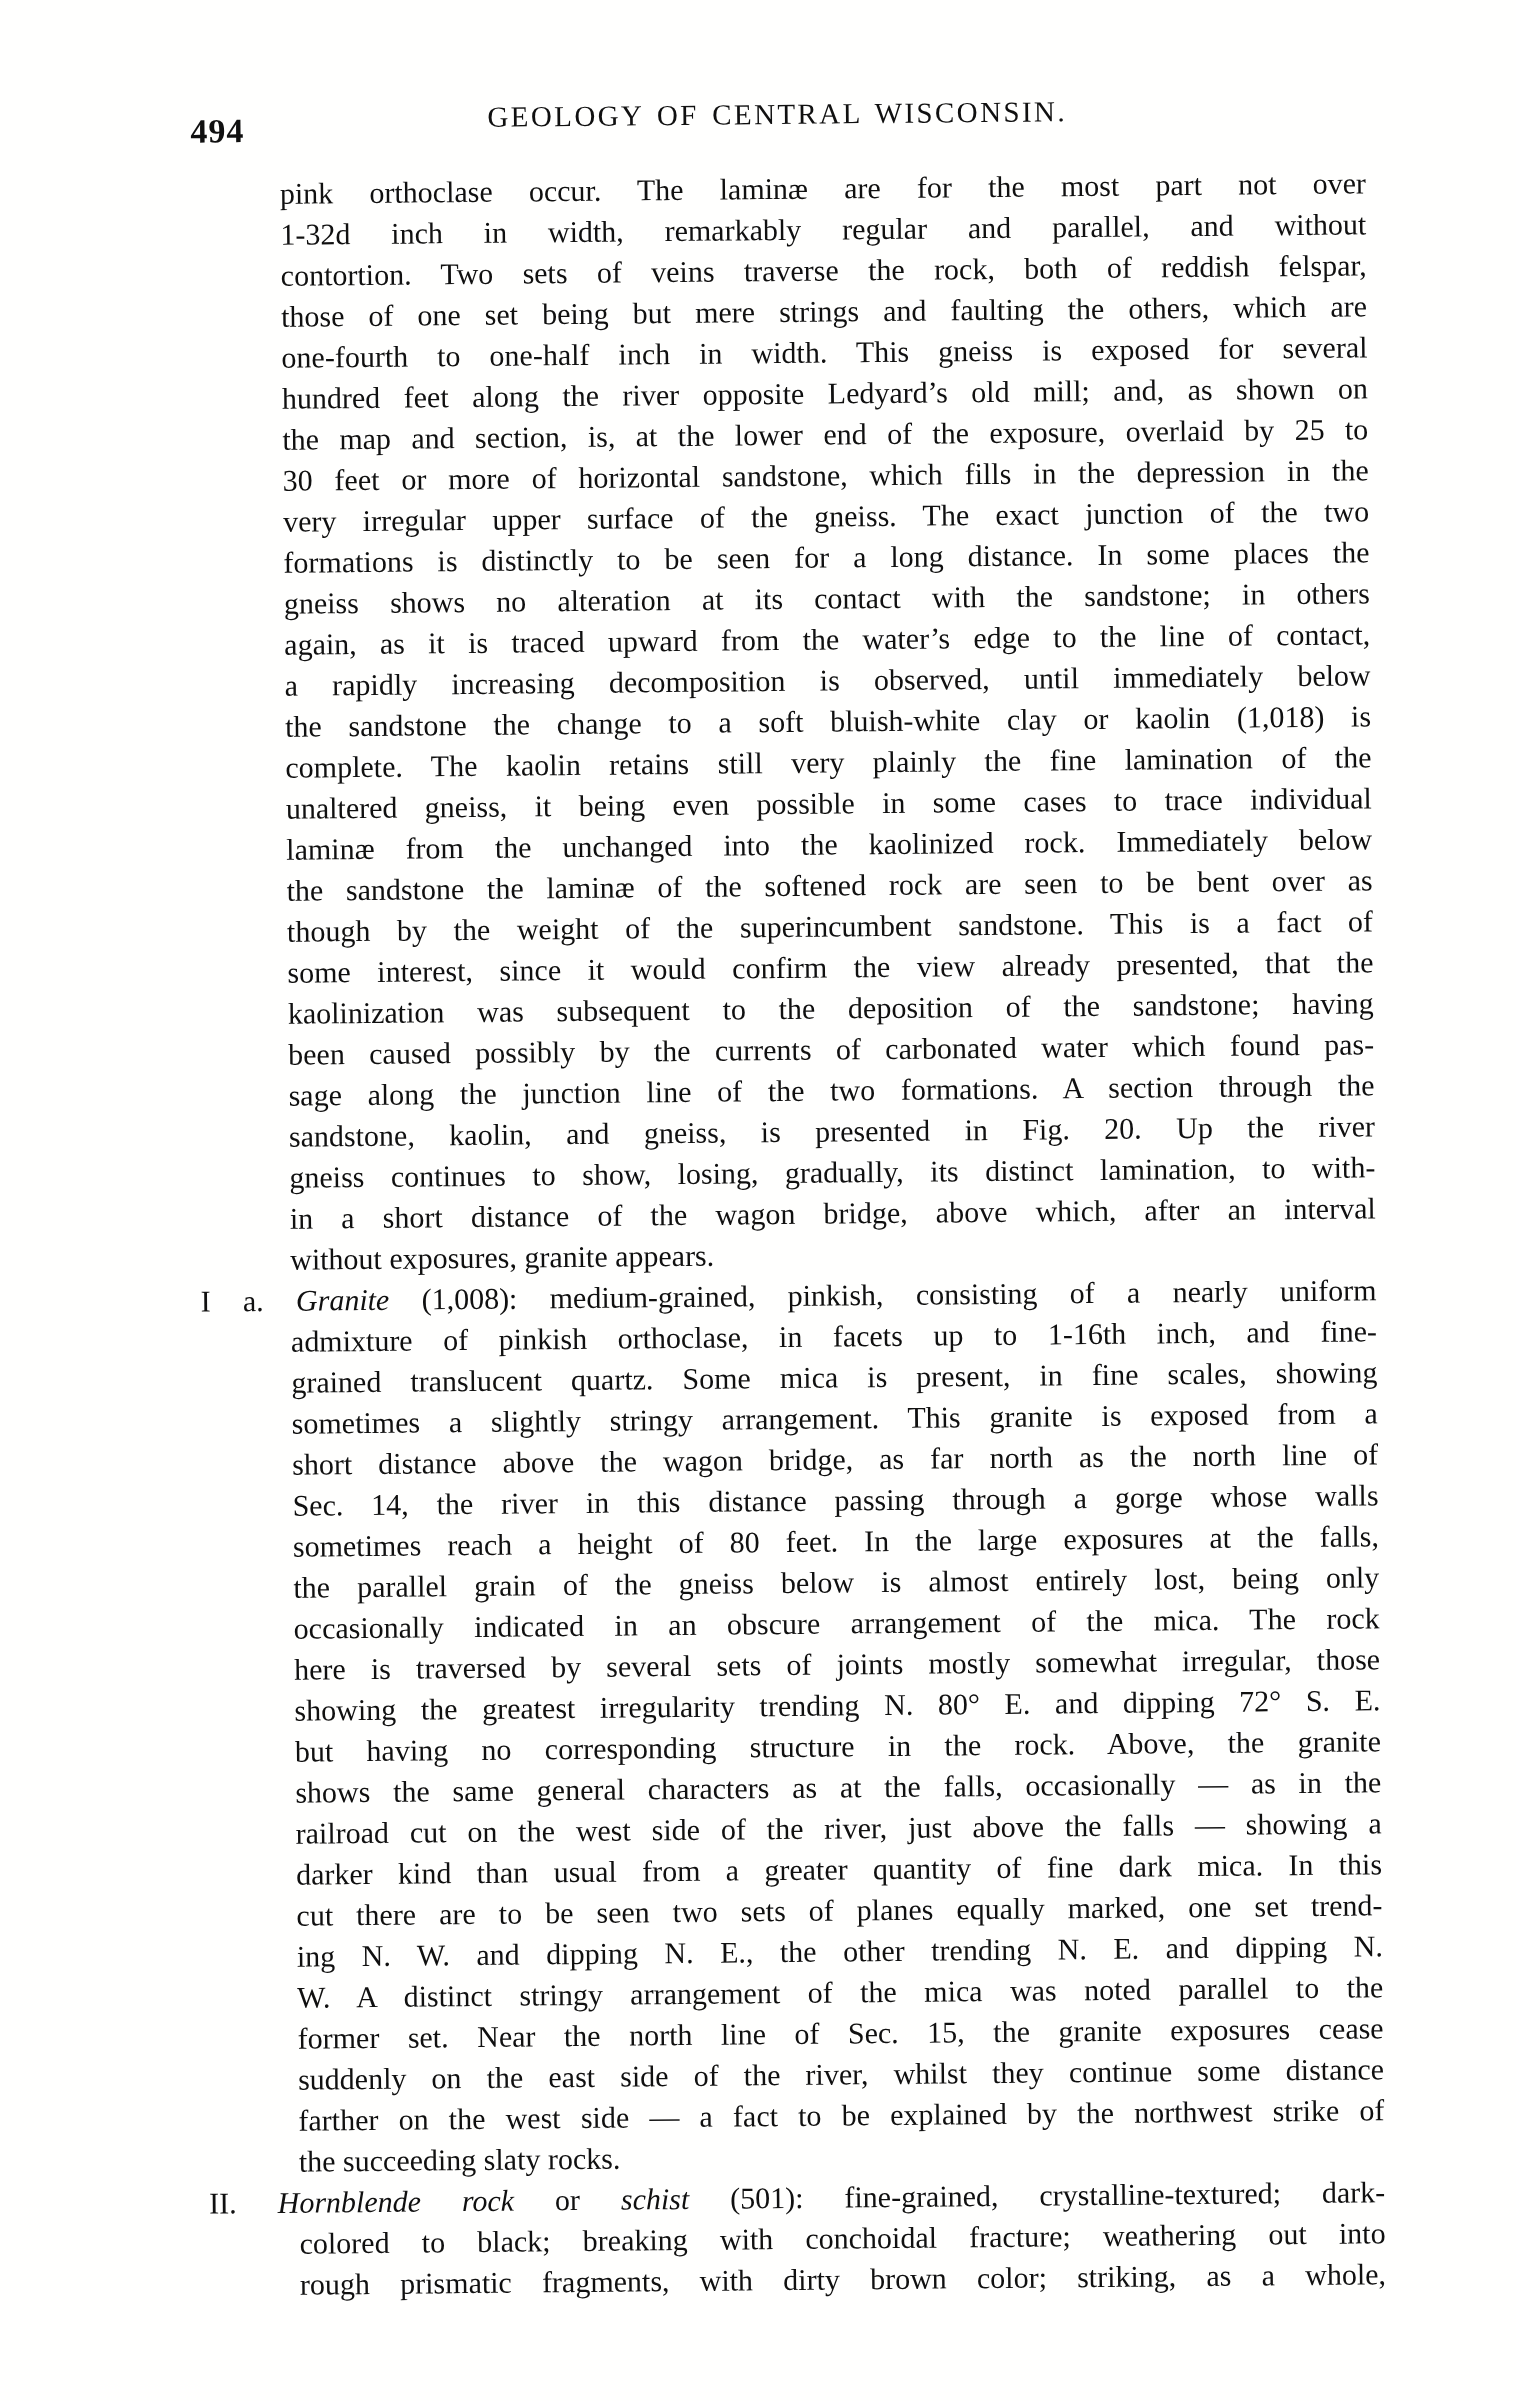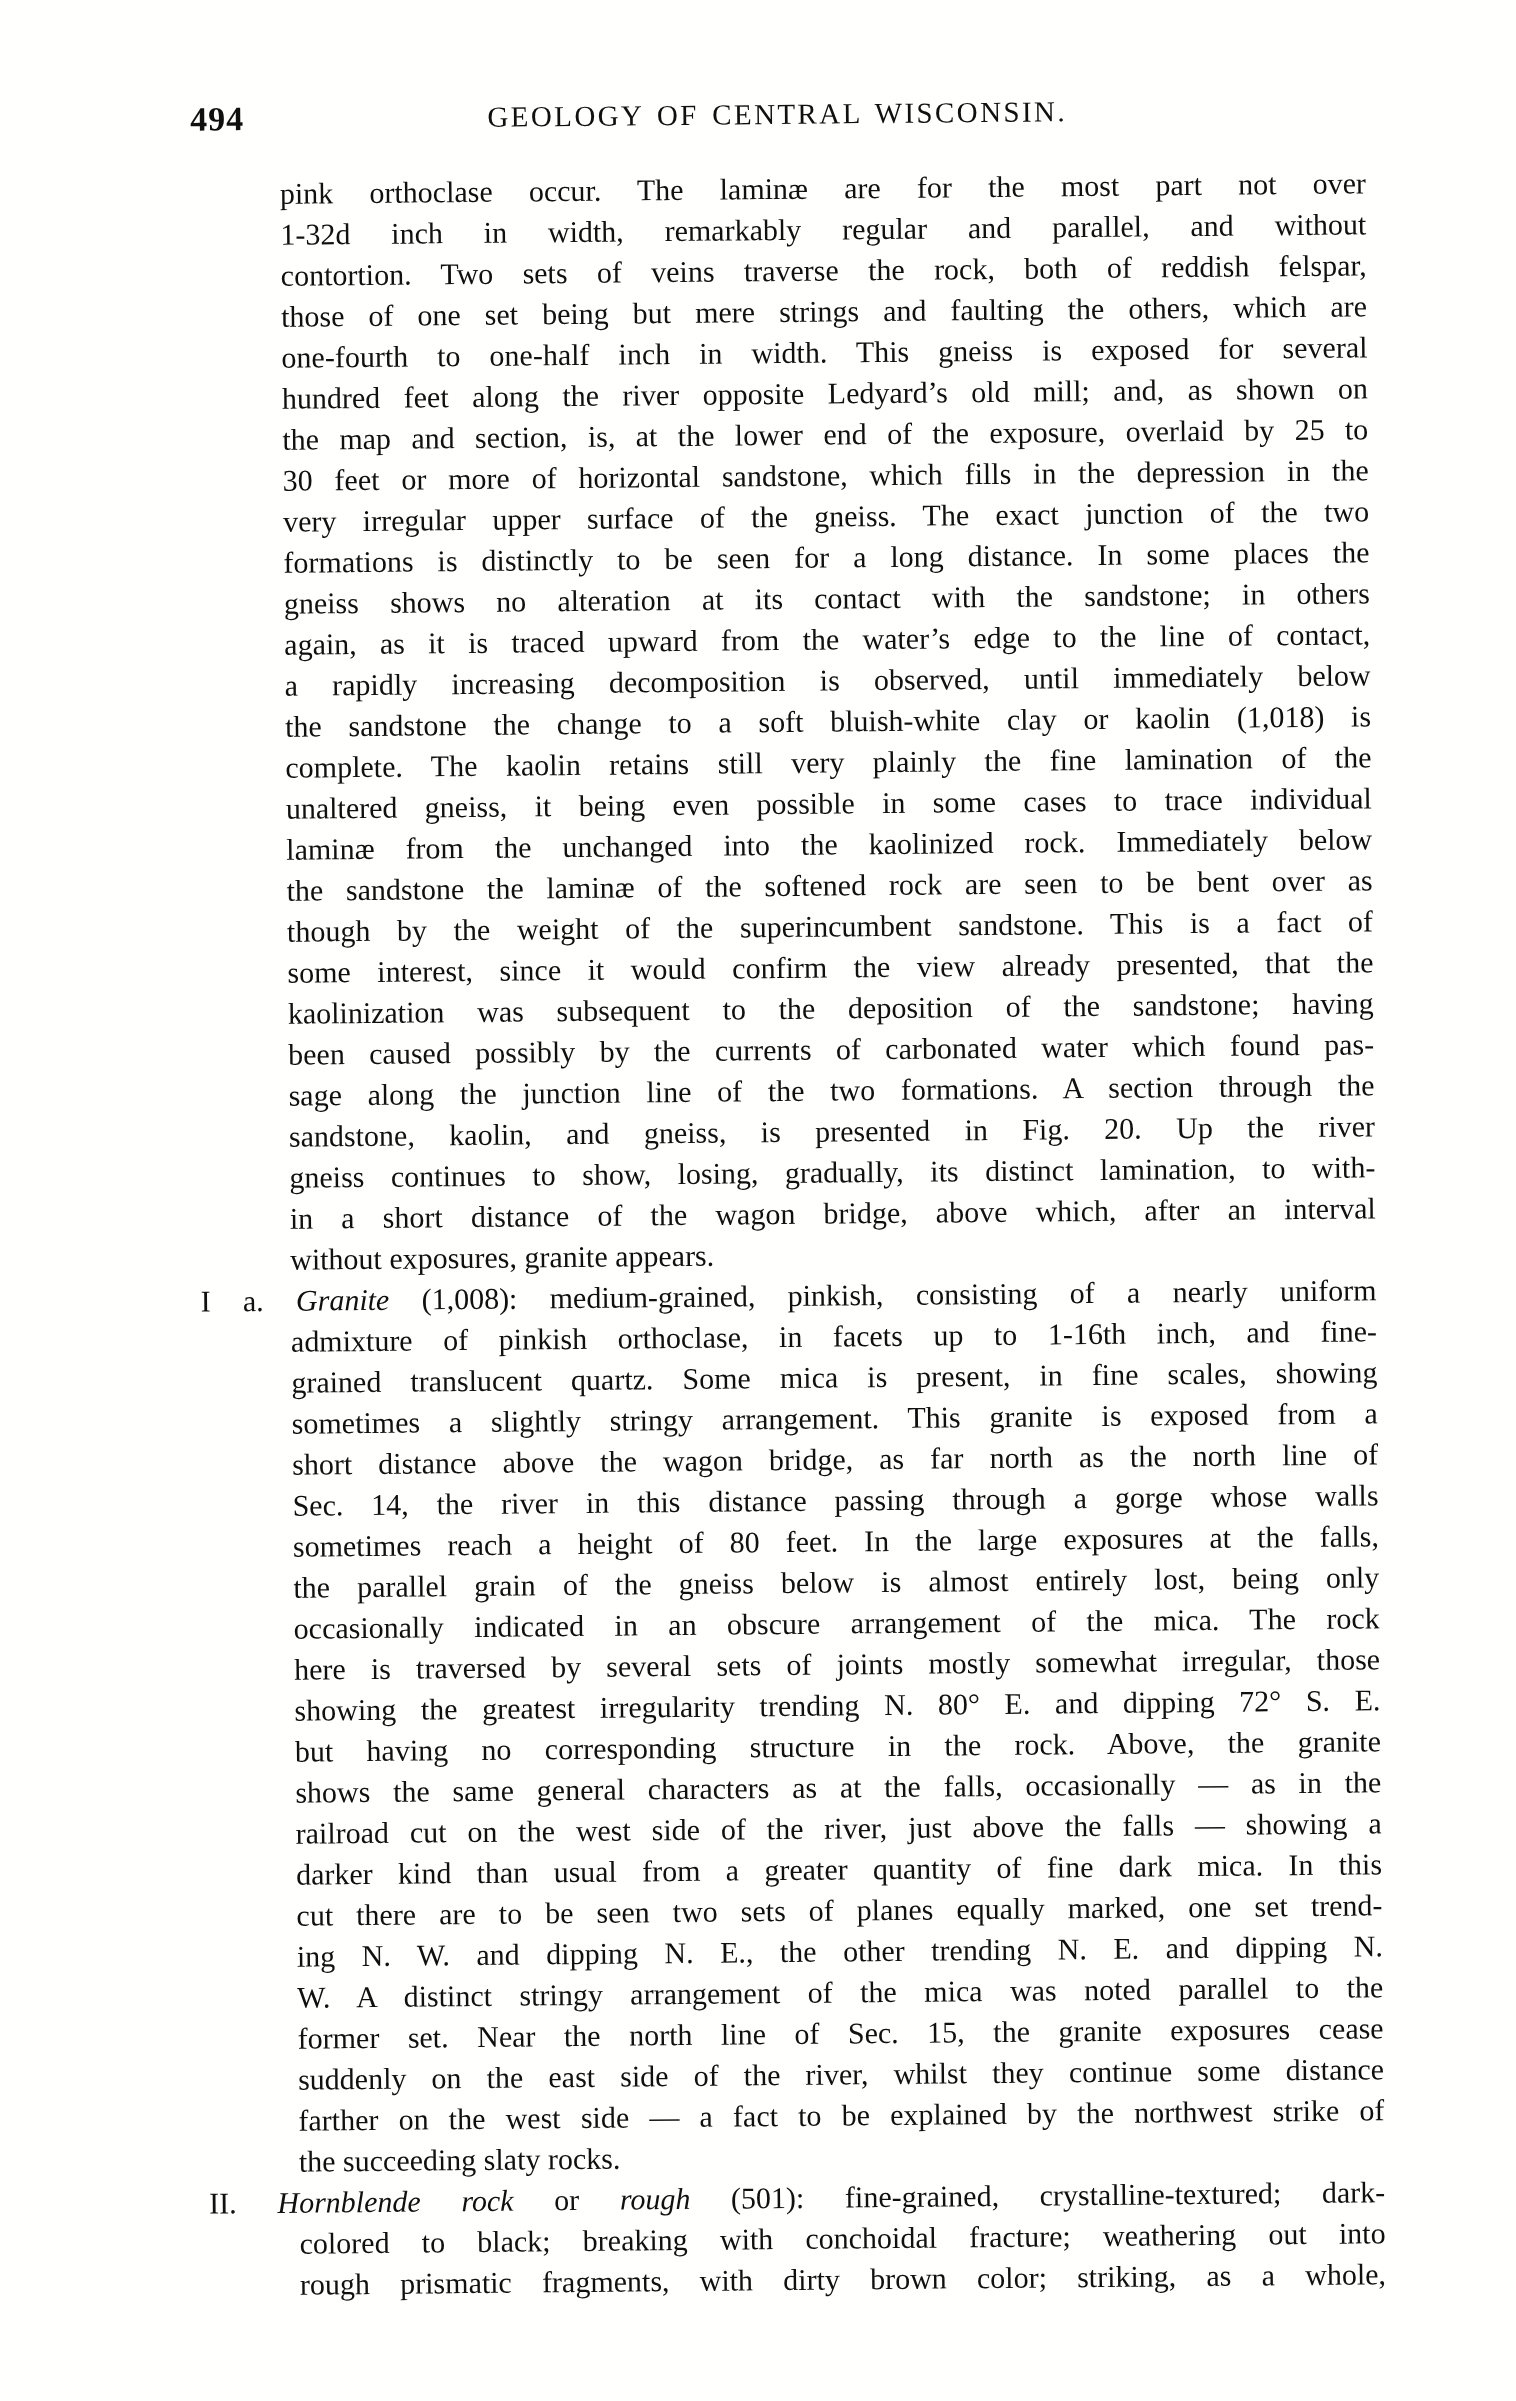--- a/index.html
+++ b/index.html
@@ -25,21 +25,21 @@
     transform: rotate(-0.55deg);
     transform-origin: 588px 0;
   }
   .header {
     position: relative;
     height: 74px;
   }
   .pagenum {
     position: absolute;
     left: 1px;
-    top: 2px;
+    top: 14px;
     font-size: 34px;
     font-weight: bold;
     letter-spacing: 1px;
   }
   .title {
     position: absolute;
     left: 0;
     right: 0;
     top: 4.8px;
     text-align: center;
@@ -128,20 +128,20 @@
           <div class="line">darker kind than usual from a greater quantity of fine dark mica. In this</div>
           <div class="line">cut there are to be seen two sets of planes equally marked, one set trend-</div>
           <div class="line">ing N. W. and dipping N. E., the other trending N. E. and dipping N.</div>
           <div class="line">W. A distinct stringy arrangement of the mica was noted parallel to the</div>
           <div class="line">former set. Near the north line of Sec. 15, the granite exposures cease</div>
           <div class="line">suddenly on the east side of the river, whilst they continue some distance</div>
           <div class="line">farther on the west side — a fact to be explained by the northwest strike of</div>
           <div class="line endline">the succeeding slaty rocks.</div>
         </div>
         <div class="paragraph">
-          <div class="line hang">II. <i>Hornblende rock</i> or <i>rough</i> (501): fine-grained, crystalline-textured; dark-</div>
+          <div class="line hang">II. <i>Hornblende rock</i> or <i>schist</i> (501): fine-grained, crystalline-textured; dark-</div>
           <div class="line">colored to black; breaking with conchoidal fracture; weathering out into</div>
           <div class="line">rough prismatic fragments, with dirty brown color; striking, as a whole,</div>
         </div>
       </div>
   </div>
 </div>
 
 
 </body></html>

